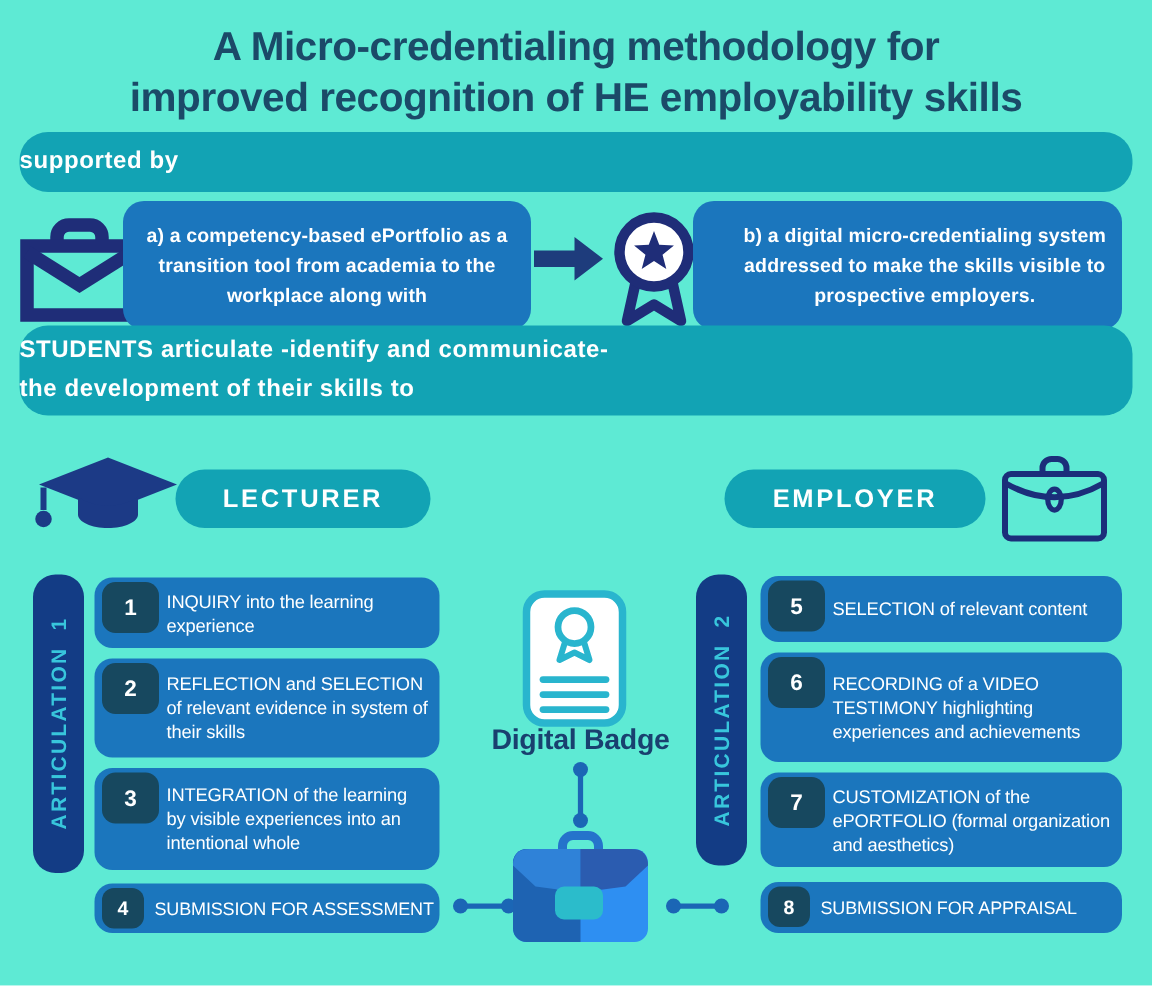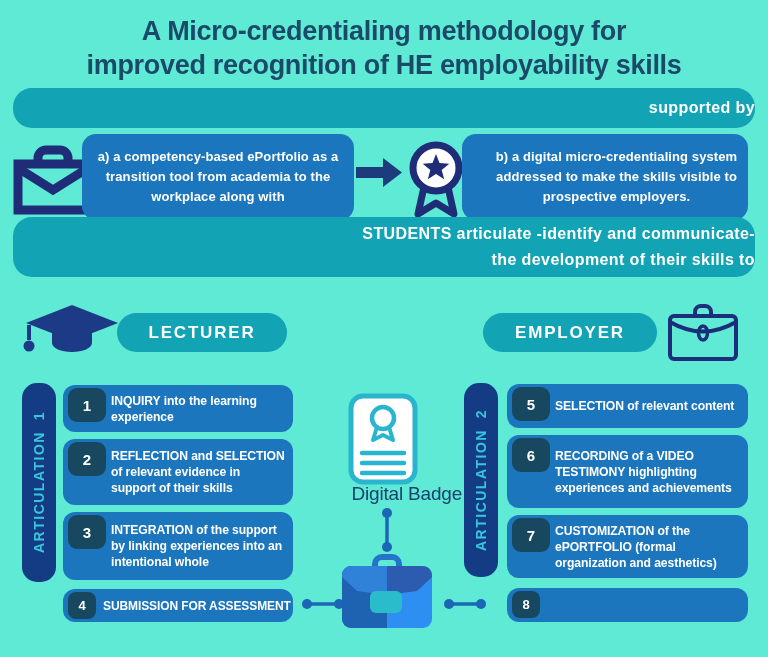--- a/index.html
+++ b/index.html
@@ -4,21 +4,21 @@
 <style>
   html,body{margin:0;padding:0;background:#fff;}
   .canvas{position:relative;width:768px;height:657px;background:#5eead4;overflow:hidden;
           font-family:"Liberation Sans",sans-serif;}
   .abs{position:absolute;}
 
   .title{left:0;width:768px;top:14px;text-align:center;color:#1b4a68;font-weight:700;
          font-size:27px;line-height:34px;letter-spacing:-0.3px;}
 
   .banner{left:13px;width:742px;background:#12a3b4;border-radius:19px;color:#fff;font-weight:700;
-          display:flex;flex-direction:column;align-items:flex-end;justify-content:center;
+          display:flex;flex-direction:column;align-items:flex-start;justify-content:center;
           font-size:16px;line-height:26px;letter-spacing:0.4px;}
   .banner1{top:88px;height:40px;}
   .banner2{top:217px;height:60px;}
 
   .approach{background:#1b76bd;border-radius:14px;color:#fff;font-weight:700;font-size:13px;
             line-height:20px;display:flex;align-items:center;justify-content:center;
             text-align:center;padding:6px 9px;box-sizing:border-box;letter-spacing:0.1px;}
   .box-a{left:82px;top:134px;width:272px;height:86px;}
   .box-b{left:462px;top:134px;width:286px;height:86px;padding-left:32px;}
 
@@ -30,33 +30,33 @@
   .vpill{width:34px;background:#133c85;border-radius:15px;display:flex;align-items:center;
          justify-content:center;}
   .vpill span{writing-mode:vertical-rl;transform:rotate(180deg);color:#38c6dc;font-weight:700;
               font-size:14px;letter-spacing:1.5px;white-space:pre;}
   .vpill1{left:22px;top:383px;height:199px;}
   .vpill2{left:464px;top:383px;height:194px;}
 
   .step{position:absolute;background:#1b76bd;border-radius:12px;display:flex;align-items:center;color:#fff;}
   .chip{position:absolute;left:5px;top:3px;width:38px;height:34px;background:#17485f;border-radius:9px;
         display:flex;align-items:center;justify-content:center;font-weight:700;font-size:15px;}
-  .step-text{margin-left:48px;margin-right:7px;font-weight:700;font-size:12.2px;line-height:16px;
+  .step-text{margin-left:48px;margin-right:7px;font-weight:400;font-size:12.2px;line-height:16px;
              letter-spacing:-0.1px;}
   .step.single .chip{width:28px;height:27px;top:3px;border-radius:8px;font-size:13px;}
   .step.single .step-text{margin-left:40px;font-size:12px;white-space:nowrap;}
 
   .col-l{left:63px;width:230px;}
   .col-r{left:507px;width:241px;}
   .s1{top:385px;height:47px;}  .s2{top:439px;height:66px;}
   .s3{top:512px;height:68px;}  .s4{top:589px;height:33px;}
   .s5{top:384px;height:44px;}  .s6{top:435px;height:73px;}
   .s7{top:515px;height:63px;}  .s8{top:588px;height:34px;}
 
-  .iconlabel{width:150px;text-align:right;color:#19406f;font-weight:400;font-size:19px;letter-spacing:-0.2px;}
+  .iconlabel{width:150px;text-align:center;color:#19406f;font-weight:700;font-size:19px;letter-spacing:-0.2px;}
   .lbl-db{left:312px;top:483px;}
   .lbl-ep{left:312px;top:630px;}
 </style>
 </head>
 <body>
 
 <div class="canvas">
 
   <div class="abs title">
     <div>A Micro-credentialing methodology for</div>
@@ -125,25 +125,25 @@
   <div class="abs vpill vpill1">
     <span>ARTICULATION  1</span>
   </div>
 
   <div class="step col-l s1">
     <div class="chip">1</div>
     <div class="step-text">INQUIRY into the learning experience</div>
   </div>
   <div class="step col-l s2">
     <div class="chip">2</div>
-    <div class="step-text">REFLECTION and SELECTION of relevant evidence in support of their skills</div>
+    <div class="step-text">REFLECTION and SELECTION of relevant evidence in system of their skills</div>
   </div>
   <div class="step col-l s3">
     <div class="chip">3</div>
-    <div class="step-text">INTEGRATION of the support by linking experiences into an intentional whole</div>
+    <div class="step-text">INTEGRATION of the learning by visible experiences into an intentional whole</div>
   </div>
   <div class="step single col-l s4">
     <div class="chip">4</div>
     <div class="step-text">SUBMISSION FOR ASSESSMENT</div>
   </div>
 
   <div class="abs vpill vpill2">
     <span>ARTICULATION  2</span>
   </div>
 
@@ -154,20 +154,21 @@
   <div class="step col-r s6">
     <div class="chip">6</div>
     <div class="step-text">RECORDING of a VIDEO TESTIMONY highlighting experiences and achievements</div>
   </div>
   <div class="step col-r s7">
     <div class="chip">7</div>
     <div class="step-text">CUSTOMIZATION  of the ePORTFOLIO (formal organization and aesthetics)</div>
   </div>
   <div class="step single col-r s8">
     <div class="chip">8</div>
+    <div class="step-text">SUBMISSION FOR APPRAISAL</div>
   </div>
 
   <svg class="abs" style="left:348px;top:393px;" width="70" height="92" viewBox="0 0 70 92">
     <rect x="3" y="3" width="64" height="86" rx="12" fill="#fff" stroke="#29b5ce" stroke-width="5"></rect>
     <circle cx="35" cy="25" r="11" fill="none" stroke="#29b5ce" stroke-width="4.5"></circle>
     <path d="M29 34 L25 47 L35 42 L45 47 L41 34" fill="none" stroke="#29b5ce" stroke-width="4" stroke-linejoin="round"></path>
     <g stroke="#29b5ce" stroke-width="4.5" stroke-linecap="round">
       <line x1="14" y1="60" x2="56" y2="60"></line>
       <line x1="14" y1="70" x2="56" y2="70"></line>
       <line x1="14" y1="80" x2="56" y2="80"></line>

